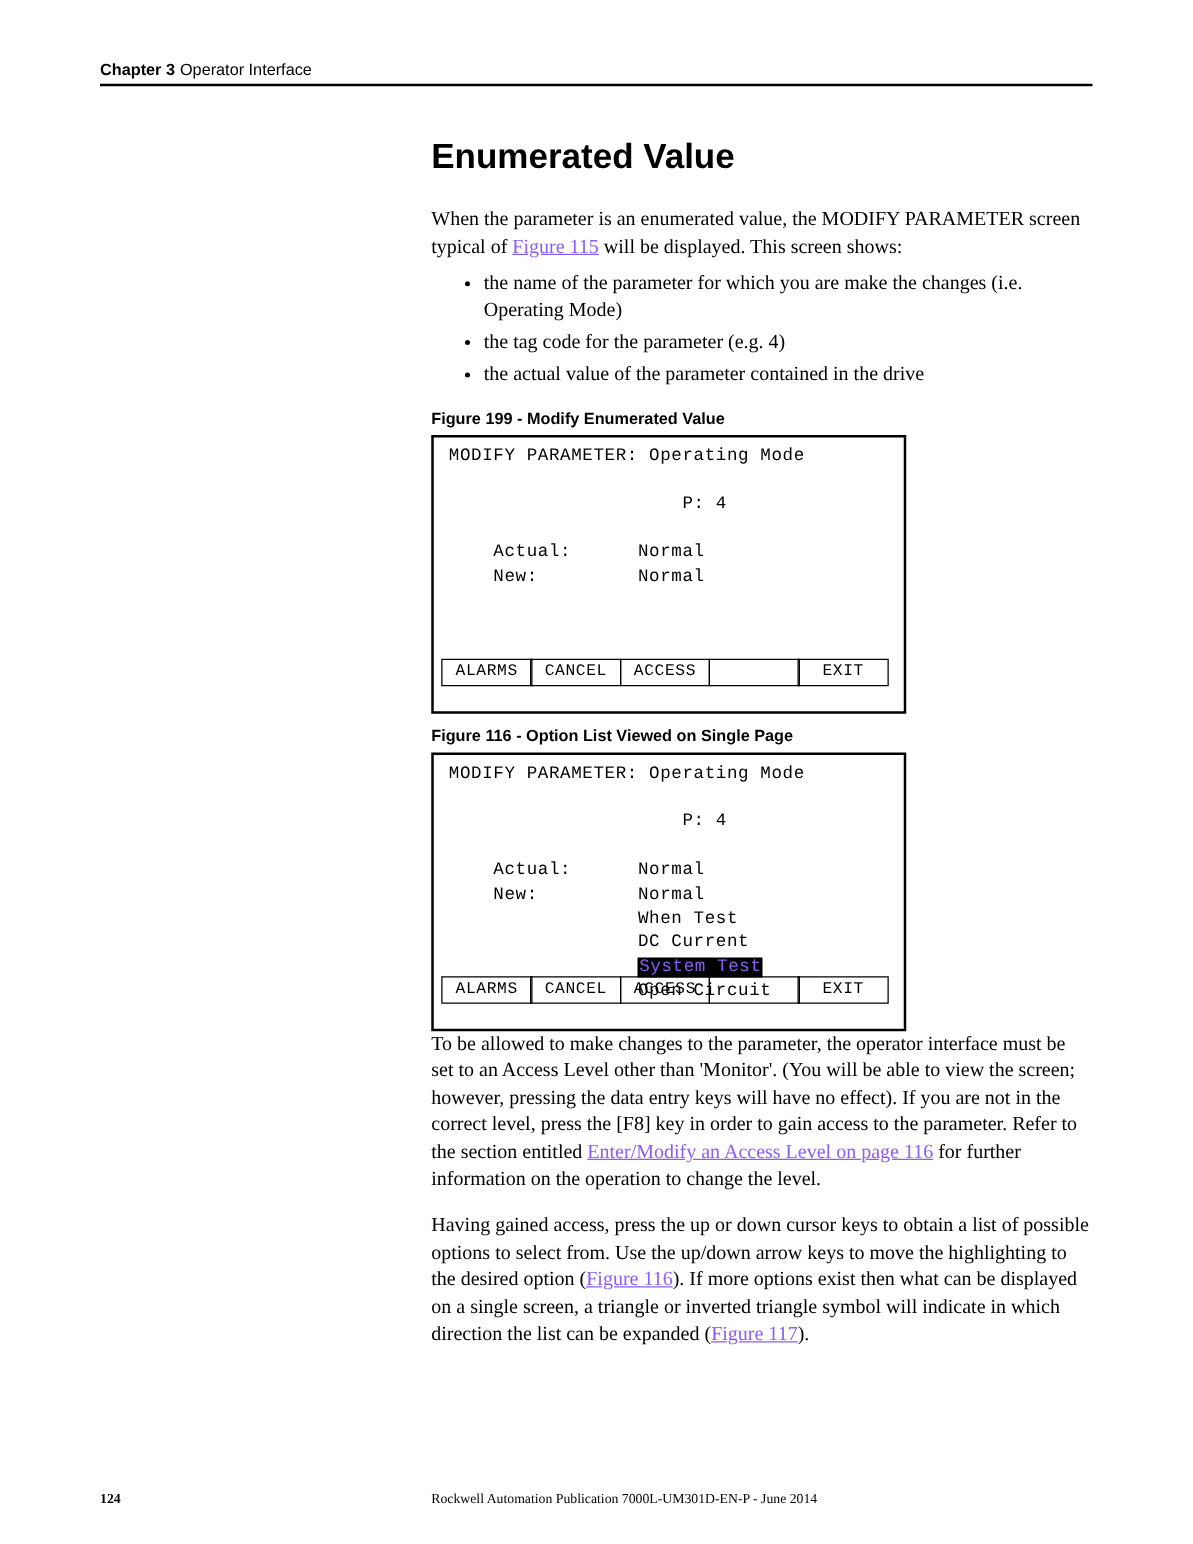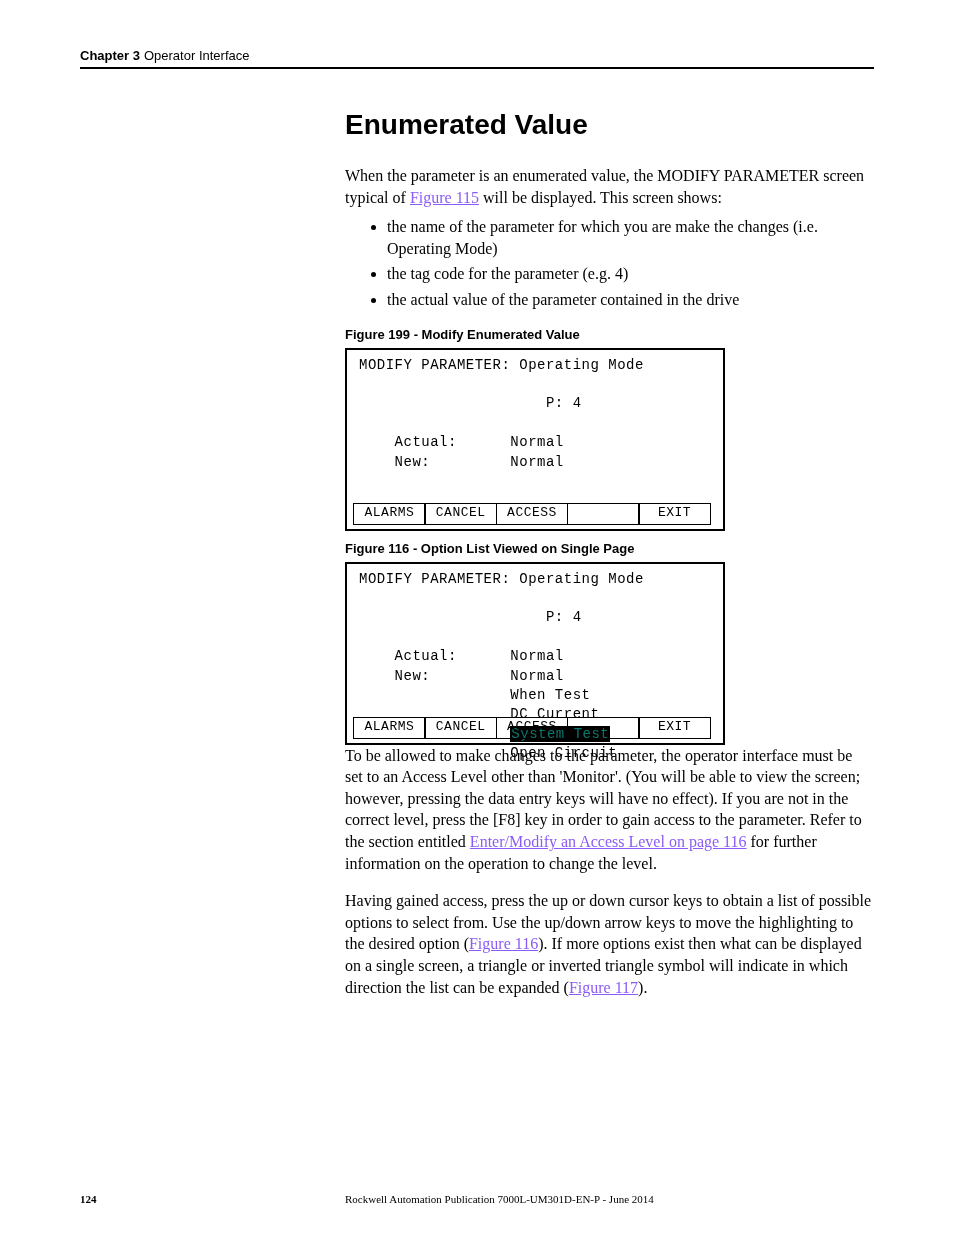--- a/index.html
+++ b/index.html
@@ -62,42 +62,42 @@
   .fig-caption {
     font-family: Arial, Helvetica, sans-serif;
     font-weight: bold;
     font-size: 13px;
     margin-top: 10px;
     margin-bottom: 6px;
   }
   .screen {
     border: 2px solid #000;
     width: 380px;
-    height: 183px;
+    height: 223px;
     padding: 8px 12px 40px 12px;
     position: relative;
     font-family: 'Courier New', monospace;
     font-size: 14px;
     line-height: 1.1;
     letter-spacing: 0.5px;
     box-sizing: border-box;
   }
   .screen .scr-title {
     white-space: pre;
   }
   .screen .scr-body {
     white-space: pre;
     margin-top: 4px;
   }
-  .screen .inv { background:#000; color:#0f766e; padding:0 1px; }
+  .screen .inv { background:#000; color:#8b5cf6; padding:0 1px; }
   .softkeys {
     position: absolute;
     left: 6px;
     right: 6px;
-    bottom: 4px;
+    bottom: 20px;
     display: flex;
   }
   .softkeys .sk {
     border: 1.5px solid #000;
     height: 22px;
     flex: 0 0 20%;
     display: flex;
     align-items: center;
     justify-content: center;
     font-family: 'Courier New', monospace;

